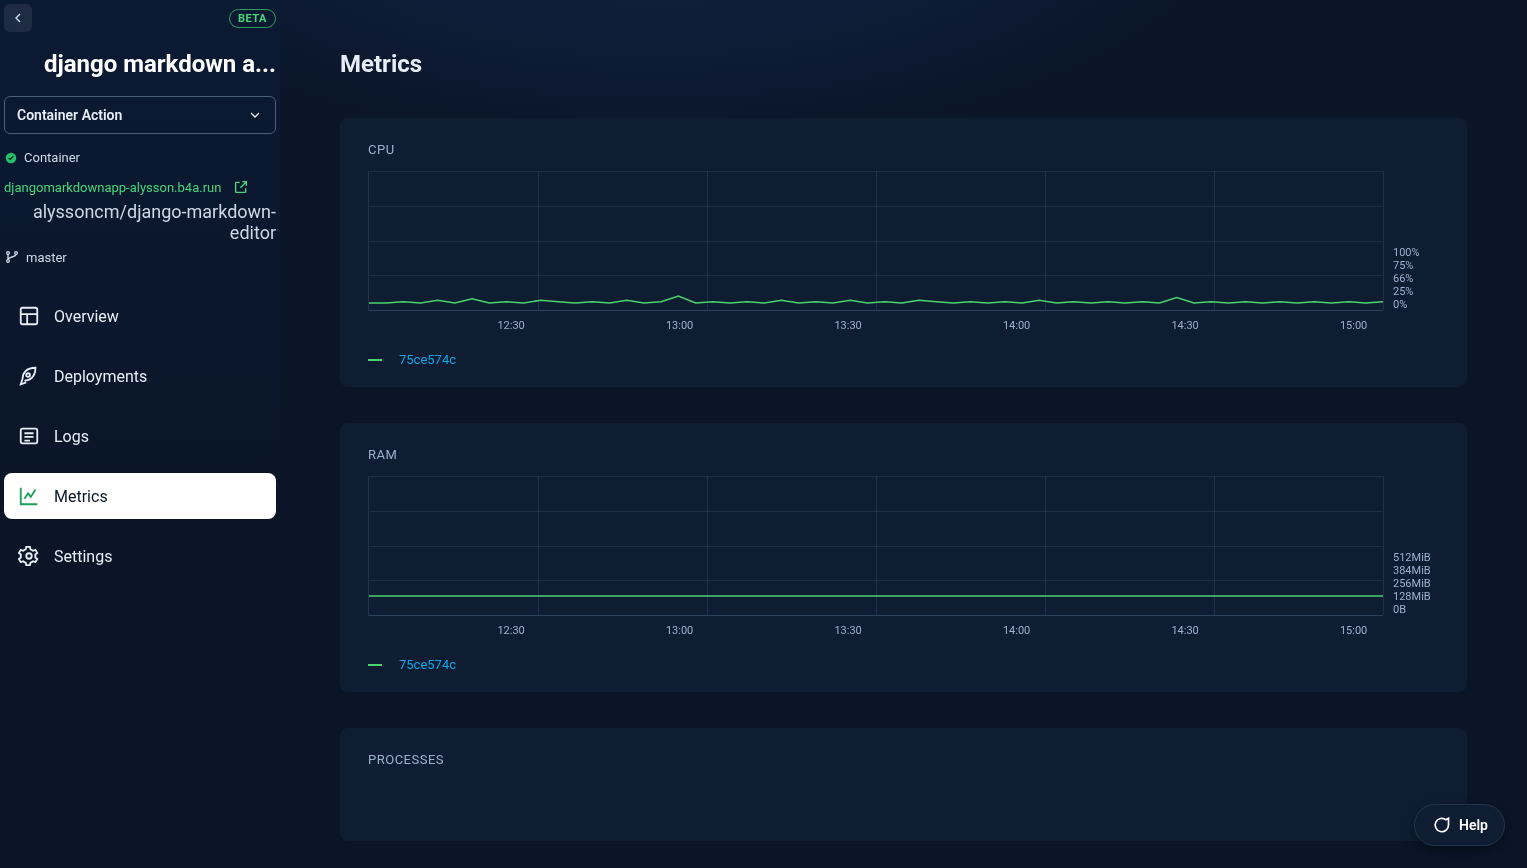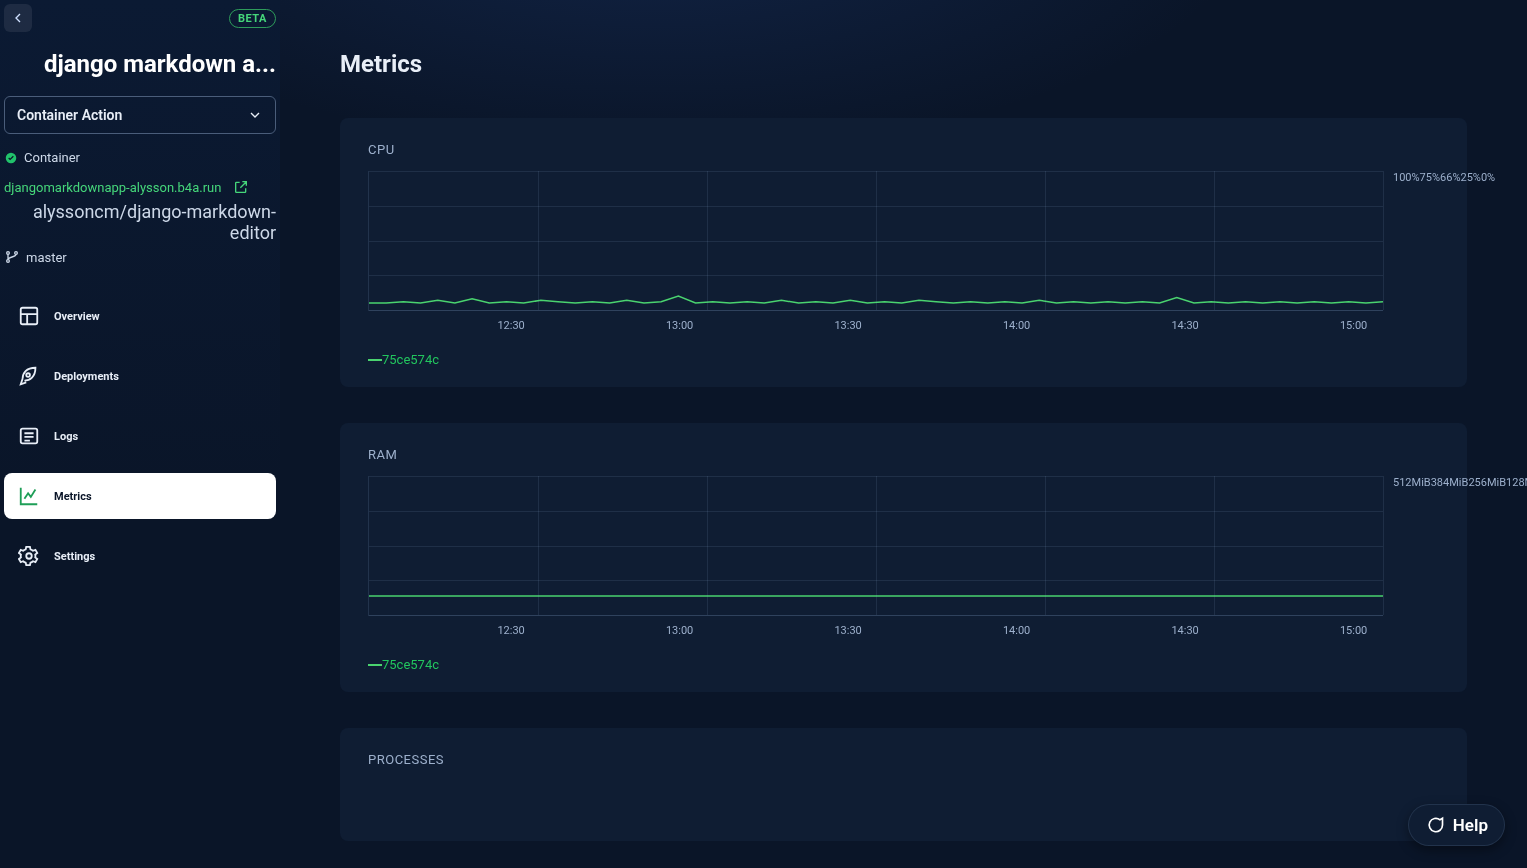--- a/index.html
+++ b/index.html
@@ -60,21 +60,21 @@
   }
   .dropdown-label { font-size: 14px; font-weight: 600; color: #e8eef7; }
   .status-row { display: flex; align-items: center; gap: 6px; font-size: 13px; color: #cdd8e8; margin-bottom: 14px;}
   .status-dot { width: 14px; height: 14px; color: #21c26b; }
   .url-link { font-size: 13px; color: #45d67a; cursor: pointer; display: flex; align-items: center; gap: 12px; margin-bottom: 6px;}
   .repo-path { font-size: 18px; color: #cdd8e8; margin-bottom: 6px;}
   .branch-row { font-size: 13px; color: #cdd8e8; display: flex; align-items: center; gap: 6px;}
   .nav { margin-top: 28px; display: flex; flex-direction: column; gap: 14px;}
   .nav-item {
     display: flex; align-items: center; gap: 14px;
-    padding: 12px 14px; border-radius: 8px; font-size: 11px; font-weight: 700; color: #e8eef7; cursor: pointer;
+    padding: 12px 14px; border-radius: 8px; font-size: 16px; font-weight: 400; color: #e8eef7; cursor: pointer;
   }
   .nav-item svg { width: 22px; height: 22px; }
   .nav-item.active { background: #fff; color: #0a1528; }
   .nav-item.active svg { color: #1e9e57; }
 
   
   .main {
     flex: 1;
     height: 100%;
     overflow-y: auto;
@@ -93,34 +93,34 @@
   .chart-area { flex: 1; position: relative; }
   .grid {
     position: relative;
     height: 140px;
     border-left: 1px solid rgba(150,180,220,0.15);
     border-bottom: 1px solid rgba(150,180,220,0.15);
   }
   .grid .hline { position: absolute; left: 0; right: 0; height: 1px; background: rgba(150,180,220,0.12);}
   .grid .vline { position: absolute; top: 0; bottom: 0; width: 1px; background: rgba(150,180,220,0.12);}
   .grid svg.line { position: absolute; left:0; top:0; width:100%; height:100%; }
-  .y-labels { width: 56px; display: flex; flex-direction: row; justify-content: flex-start; font-size: 11px; color: #9db0cc; padding-left: 10px;}
+  .y-labels { width: 56px; display: flex; flex-direction: column; justify-content: flex-end; font-size: 11px; color: #9db0cc; padding-left: 10px;}
   .x-labels { display: flex; justify-content: space-between; font-size: 11px; color: #9db0cc; margin-top: 8px; padding: 0 2px;}
   .x-labels span { transform: translateX(-50%); }
   .x-labels span:first-child{opacity:0}
-  .legend { display: flex; align-items: center; gap: 0; margin-top: 20px; font-size: 13px; color: #22c55e;}
+  .legend { display: flex; align-items: center; gap: 17px; margin-top: 20px; font-size: 13px; color: #0ea5e9;}
   .legend .swatch { width: 14px; height: 2px; background: #4ad36f; }
 
   
   .help {
     position: fixed; right: 22px; bottom: 22px;
     display: flex; align-items: center; gap: 8px;
     background: #0f1d33; border: 1px solid rgba(150,180,220,0.15);
     padding: 10px 16px; border-radius: 22px;
-    font-size: 17px; font-weight: 600; color: #fff; cursor: pointer;
+    font-size: 14px; font-weight: 600; color: #fff; cursor: pointer;
     box-shadow: 0 4px 12px rgba(0,0,0,0.4);
   }
   .help svg { width: 20px; height: 20px; }
 
   
   .ico { width: 16px; height: 16px; flex-shrink: 0; }
 </style>
 </head>
 <body>
 

